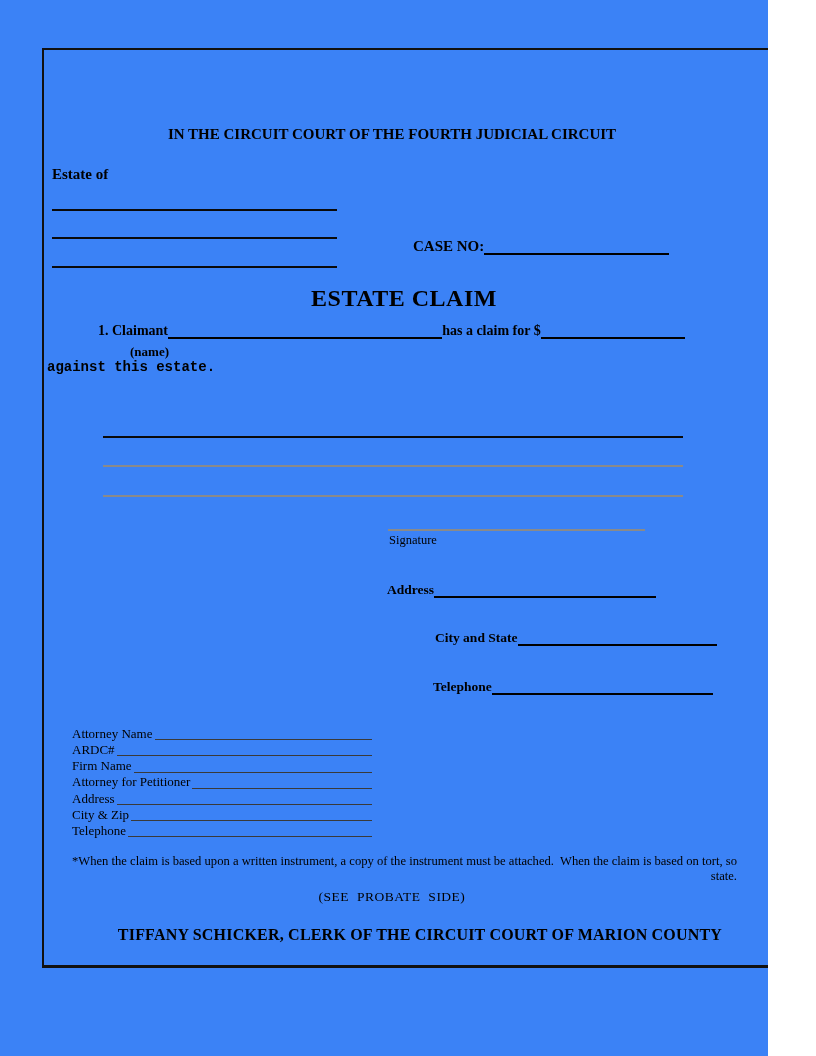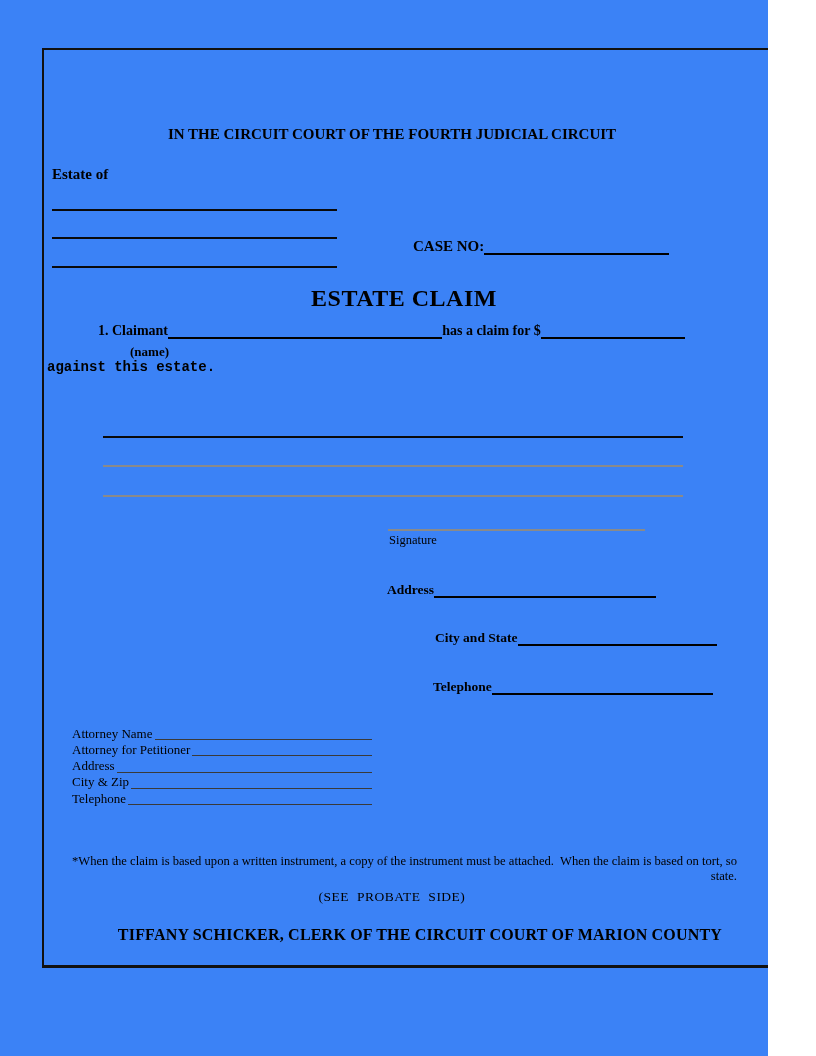--- a/index.html
+++ b/index.html
@@ -83,20 +83,28 @@
     <span class="lbl b fs13">Telephone</span>
     <span class="fill" style="flex:1;"></span>
   </div>
 
   <div class="att-block">
     <div class="att-row">
       <span class="lbl">Attorney Name</span>
       <span class="att-fill"></span>
     </div>
     <div class="att-row">
+      <span class="lbl">ARDC#</span>
+      <span class="att-fill"></span>
+    </div>
+    <div class="att-row">
+      <span class="lbl">Firm Name</span>
+      <span class="att-fill"></span>
+    </div>
+    <div class="att-row">
       <span class="lbl">Attorney for Petitioner</span>
       <span class="att-fill"></span>
     </div>
     <div class="att-row">
       <span class="lbl">Address</span>
       <span class="att-fill"></span>
     </div>
     <div class="att-row">
       <span class="lbl">City &amp; Zip</span>
       <span class="att-fill"></span>

